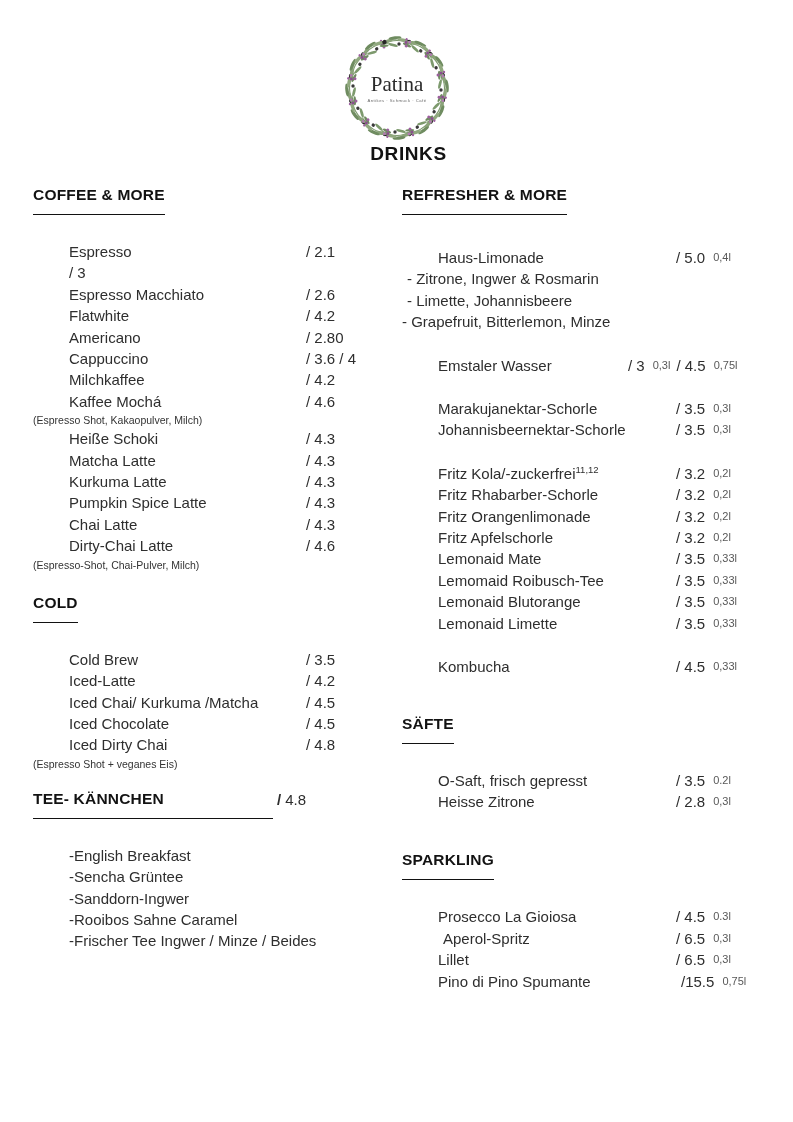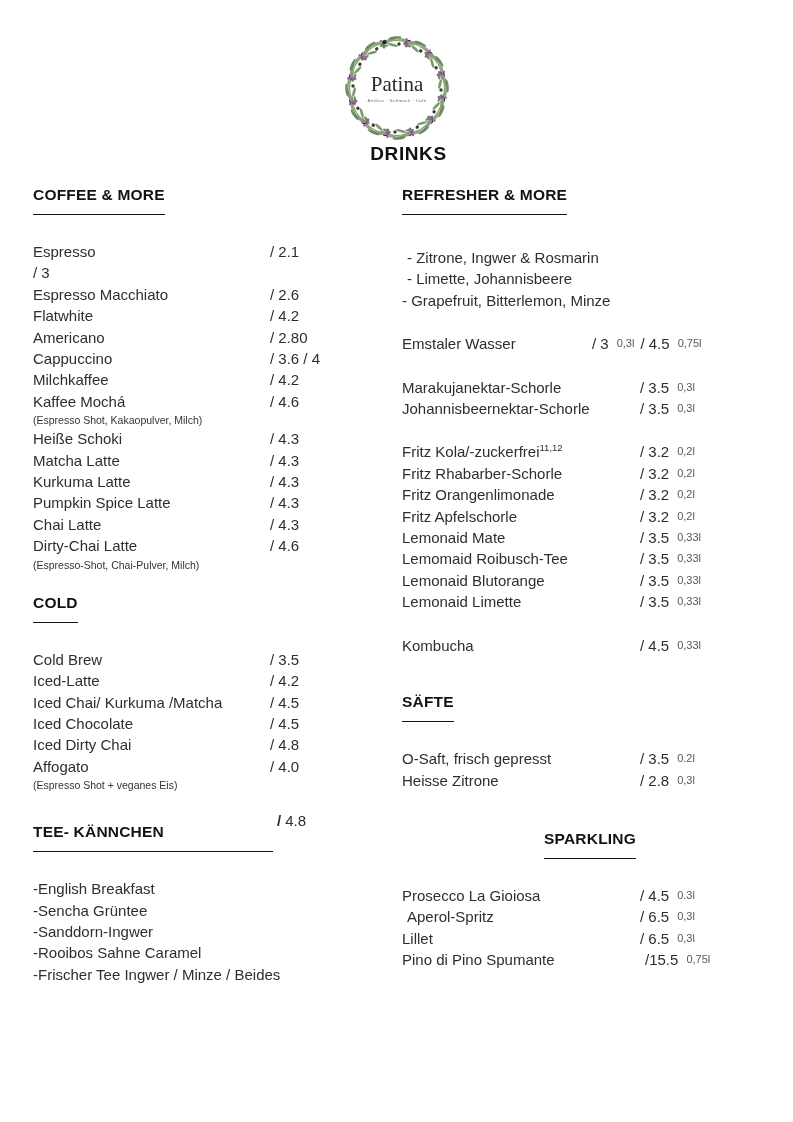--- a/index.html
+++ b/index.html
@@ -38,40 +38,40 @@
     border-bottom: 1.5px solid #121212;
     padding-bottom: 10px;
     line-height: 18px;
   }
   .sec-row { line-height: 20px; }
   .sec-row.with-price { display: flex; }
   .sec-row.with-price .sec { flex: 0 0 auto; padding-right: 8px; }
   .sec-price { font-size: 15px; margin-left: 4px; }
   .sec-price b { font-weight: bold; margin-right: 4px; }
 
-  .row { display: flex; font-size: 15px; line-height: 21.4px; }
+  .row { display: flex; font-size: 15px; line-height: 21.4px; margin-left: 36px; }
   .col-left  .row .nm { flex: 0 0 237px; }
   .col-right .row .nm { flex: 0 0 238px; }
   .row.wasser .nm { flex: 0 0 190px; }
   .price { white-space: nowrap; }
   .price2 { white-space: nowrap; margin-left: 6px; }
   .vol { font-size: 11px; color: #585858; margin-left: 8px; }
   sup { font-size: 9.5px; line-height: 0; vertical-align: super; }
 
   .note { font-size: 10.5px; line-height: 16px; color: #333; }
   .sub  { font-size: 15px; line-height: 21.4px; }
   .pad4 { padding-left: 5px; }
 
   .mb26 { margin-bottom: 26px; }
   .mb32 { margin-bottom: 32px; }
   .mt18 { margin-top: 18px; }
   .mt20 { margin-top: 20px; }
   .mt24 { margin-top: 24px; }
   .mt36 { margin-top: 36px; }
-  .mt38 { margin-top: 38px; text-align: center; }
+  .mt38 { margin-top: 38px; }
   .gap22 { height: 22px; }
 </style>
 </head>
 <body>
 
 <div class="logo">
   <svg viewBox="-58 -62 116 122" width="116" height="122">
     <defs>
       <g id="sprig">
         <path d="M-15,-43 Q0,-52 15,-43" fill="none" stroke="#7d9a6d" stroke-width="1.1"></path>
@@ -190,28 +190,24 @@
       <span class="price">/ 4.5</span>
     </div>
   <div class="row">
       <span class="nm">Iced Chocolate</span>
       <span class="price">/ 4.5</span>
     </div>
   <div class="row">
       <span class="nm">Iced Dirty Chai</span>
       <span class="price">/ 4.8</span>
     </div>
-  <div class="row">
-      <span class="nm">Affogato</span>
-      <span class="price">/ 4.0</span>
-    </div>
   <div class="note">(Espresso Shot + veganes Eis)</div>
 
   <div class="sec-row with-price mt18 mb26">
-    <span class="sec" style="flex:0 0 240px; border-bottom-width:1.5px;margin-top:12px;">TEE- KÄNNCHEN</span>
+    <span class="sec" style="flex:0 0 240px; border-bottom-width:1.5px;">TEE- KÄNNCHEN</span>
     <span class="sec-price"><b>/</b><span>4.8</span></span>
   </div>
 
   <div class="row mt24" style="margin-top:18px;">
       <span>-English Breakfast</span>
     </div>
   <div class="row">
       <span>-Sencha Grüntee</span>
     </div>
   <div class="row">
@@ -225,20 +221,25 @@
     </div>
 
 </div>
 
 <div class="col col-right">
 
   <div class="sec-row mb32">
     <span class="sec">REFRESHER &amp; MORE</span>
   </div>
 
+  <div class="row">
+      <span class="nm">Haus-Limonade</span>
+      <span class="price">/ 5.0</span>
+      <span class="vol">0,4l</span>
+    </div>
   <div class="sub pad4">- Zitrone, Ingwer &amp; Rosmarin</div>
   <div class="sub pad4">- Limette, Johannisbeere</div>
   <div class="sub">- Grapefruit, Bitterlemon, Minze</div>
 
   <div class="gap22"></div>
 
   <div class="row wasser">
       <span class="nm">Emstaler Wasser</span>
       <span class="price">/ 3</span>
       <span class="vol">0,3l</span>

